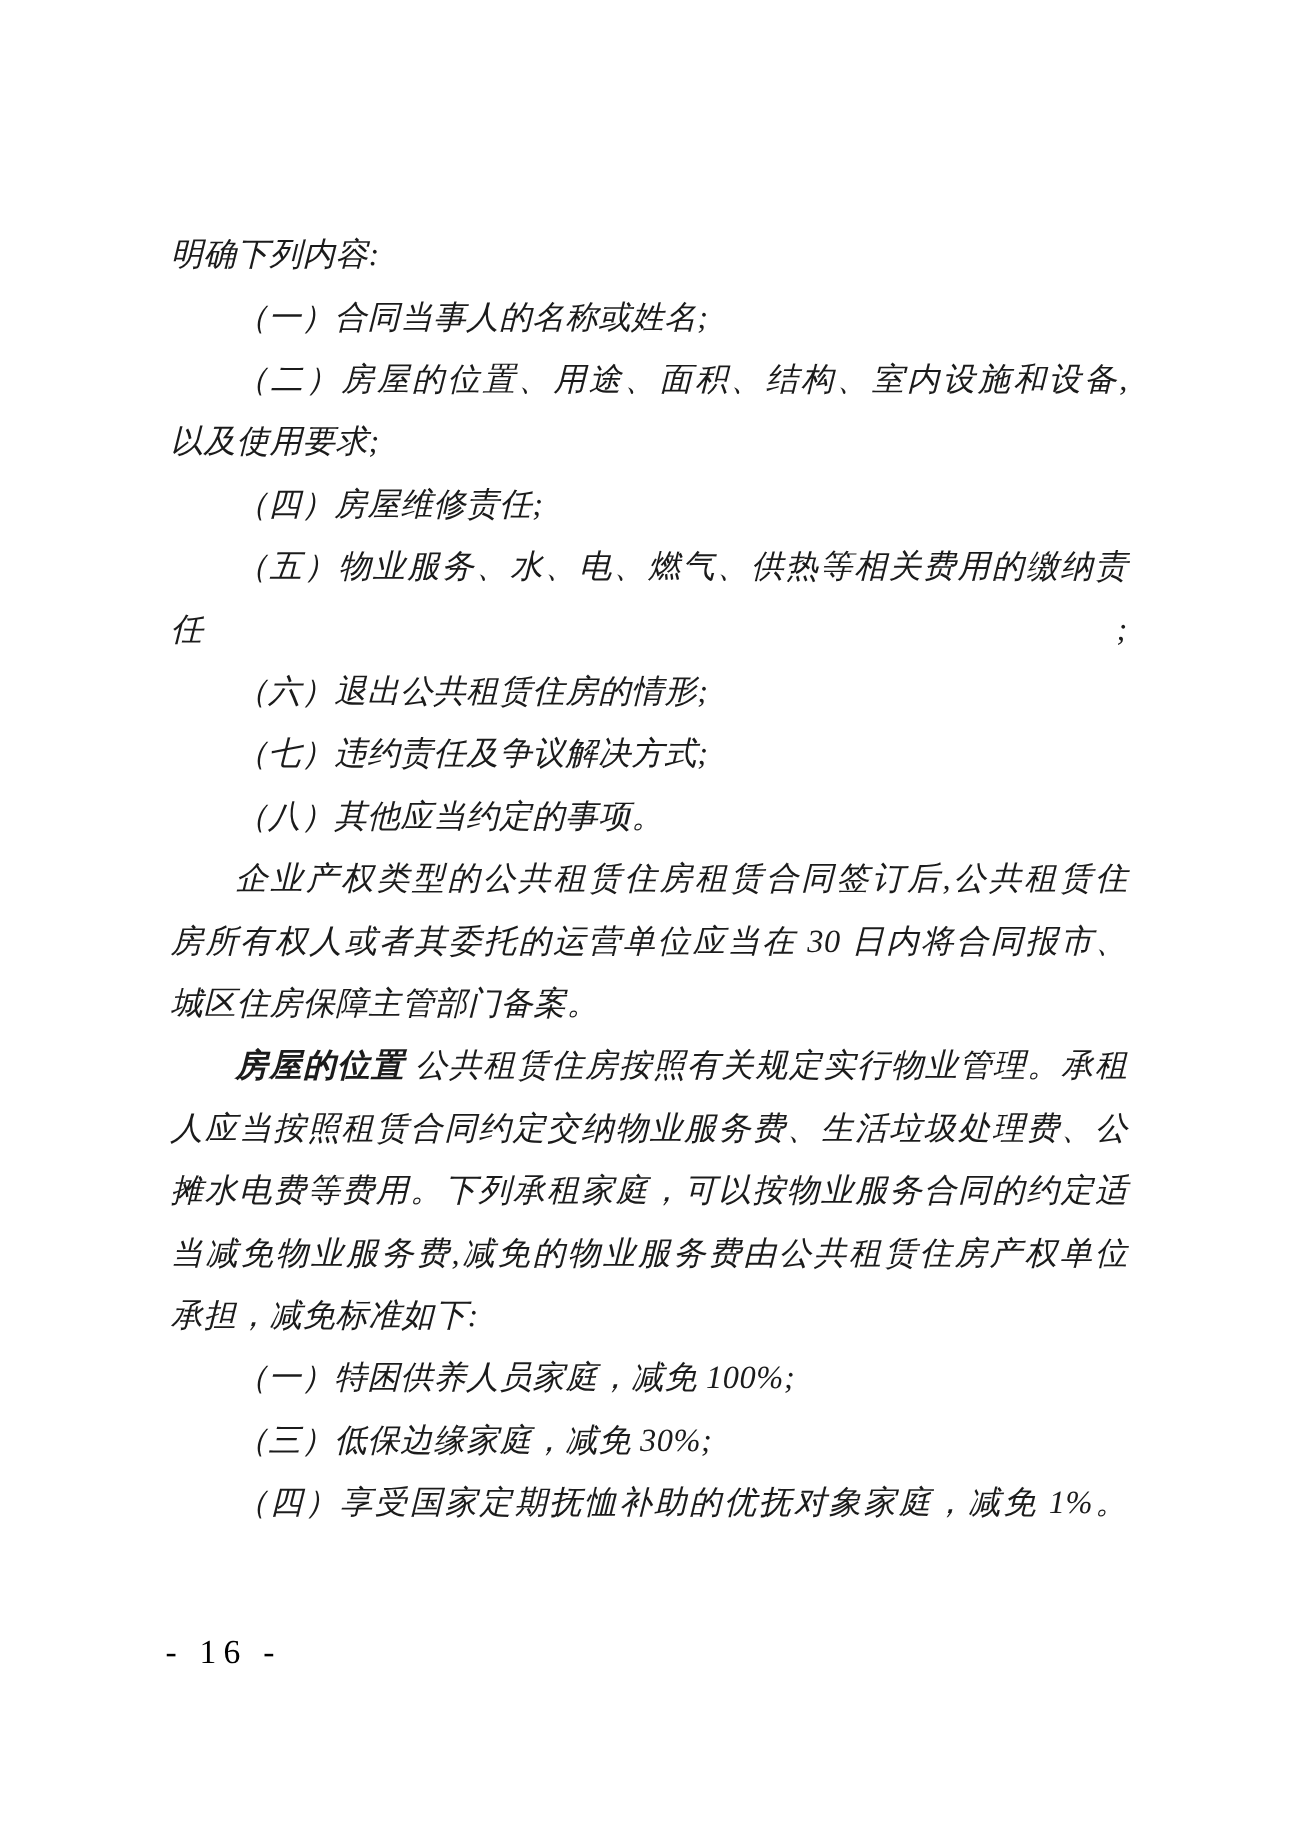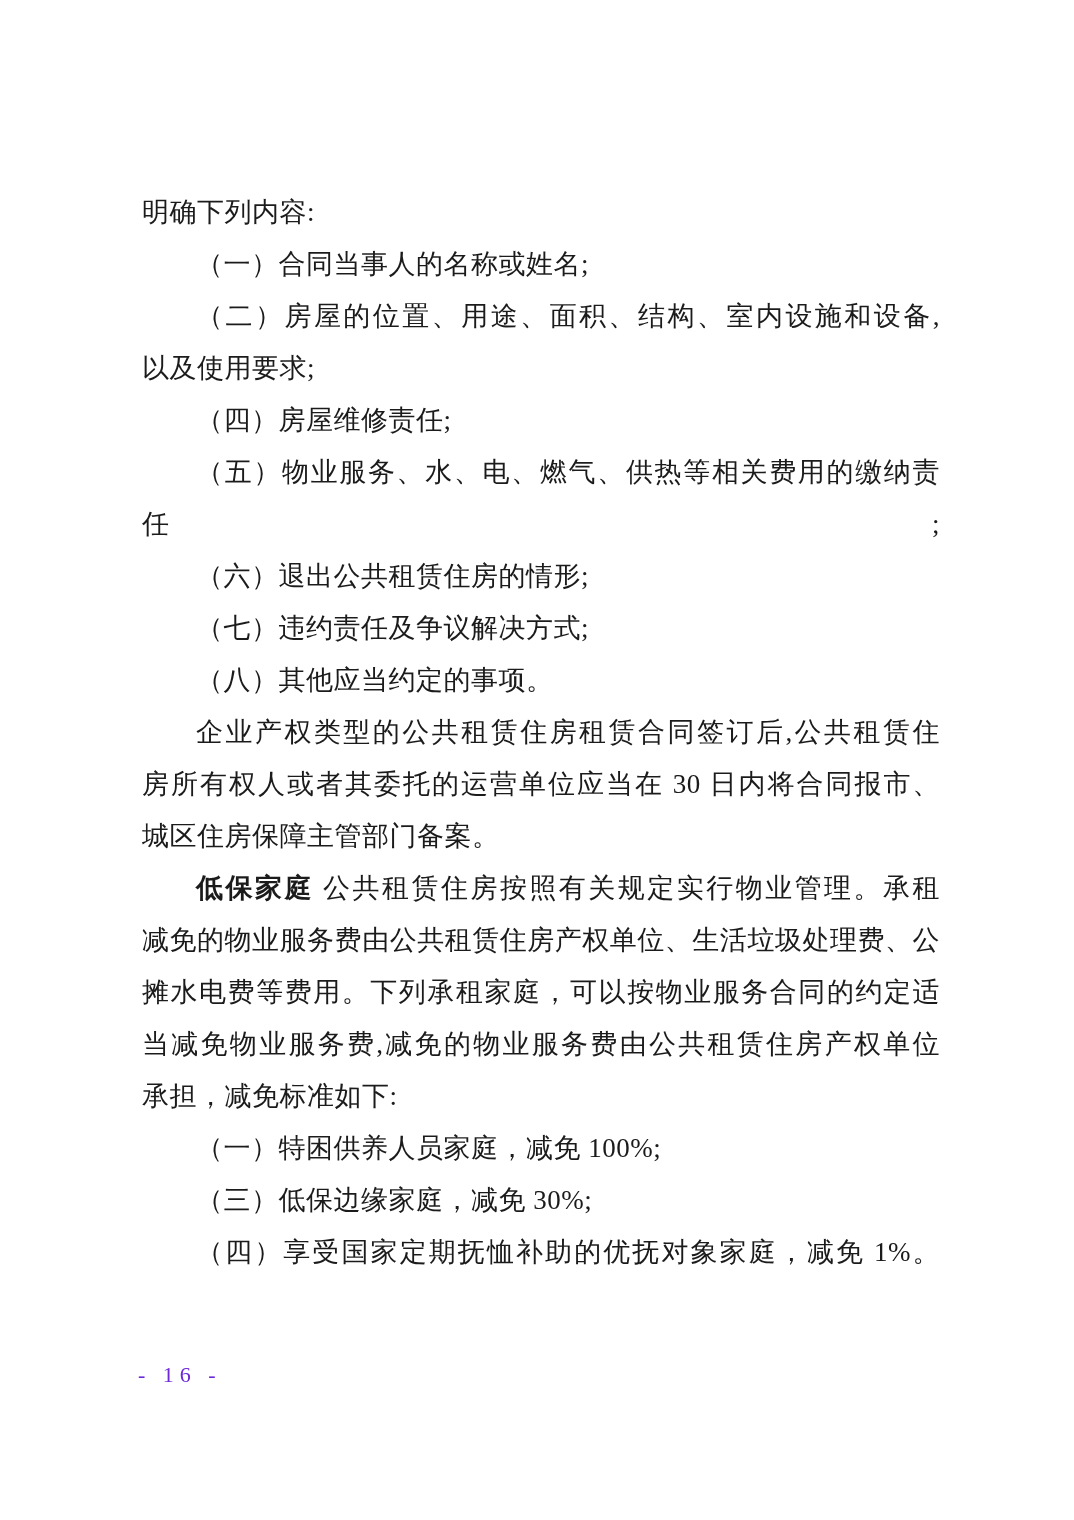--- a/index.html
+++ b/index.html
@@ -23,58 +23,59 @@
     top: 186px;
     width: 798px;
     font-size: 27px;
     line-height: 52px;
   }
   .line {
     text-align: justify;
     text-align-last: left;
     min-height: 52px;
     letter-spacing: 0.5px;
+    font-style: italic;
   }
   .line.fill {
     text-align-last: justify;
   }
   .line.indent {
     text-indent: 2em;
   }
   .line b {
     font-weight: 700;
   }
   .page-footer {
     position: absolute;
     left: 138px;
     top: 1362px;
-    font-size: 22px;
+    font-size: 28px;
     letter-spacing: 6px;
-    color: #6d28d9;
+    color: #000000;
   }
 </style>
 </head>
 <body>
 
 <div class="page">
   <div class="doc-body">
       <div class="line"><span>明确下列内容:</span></div>
       <div class="line indent"><span>（一）合同当事人的名称或姓名;</span></div>
       <div class="line indent fill"><span>（二）房屋的位置、用途、面积、结构、室内设施和设备,</span></div>
       <div class="line"><span>以及使用要求;</span></div>
       <div class="line indent"><span>（四）房屋维修责任;</span></div>
       <div class="line indent fill"><span>（五）物业服务、水、电、燃气、供热等相关费用的缴纳责任;</span></div>
       <div class="line indent"><span>（六）退出公共租赁住房的情形;</span></div>
       <div class="line indent"><span>（七）违约责任及争议解决方式;</span></div>
       <div class="line indent"><span>（八）其他应当约定的事项。</span></div>
       <div class="line indent fill"><span>企业产权类型的公共租赁住房租赁合同签订后,公共租赁住</span></div>
       <div class="line fill"><span>房所有权人或者其委托的运营单位应当在 30 日内将合同报市、</span></div>
       <div class="line"><span>城区住房保障主管部门备案。</span></div>
-      <div class="line indent fill"><b>低保家庭</b><span> 公共租赁住房按照有关规定实行物业管理。承租</span></div>
-      <div class="line fill"><span>减免的物业服务费由公共租赁住房产权单位、生活垃圾处理费、公</span></div>
+      <div class="line indent fill"><b>房屋的位置</b><span> 公共租赁住房按照有关规定实行物业管理。承租</span></div>
+      <div class="line fill"><span>人应当按照租赁合同约定交纳物业服务费、生活垃圾处理费、公</span></div>
       <div class="line fill"><span>摊水电费等费用。下列承租家庭，可以按物业服务合同的约定适</span></div>
       <div class="line fill"><span>当减免物业服务费,减免的物业服务费由公共租赁住房产权单位</span></div>
       <div class="line"><span>承担，减免标准如下:</span></div>
       <div class="line indent"><span>（一）特困供养人员家庭，减免 100%;</span></div>
       <div class="line indent"><span>（三）低保边缘家庭，减免 30%;</span></div>
       <div class="line indent fill"><span>（四）享受国家定期抚恤补助的优抚对象家庭，减免 1%。</span></div>
     </div>
   <div class="page-footer">- 16 -</div>
 </div>
 

